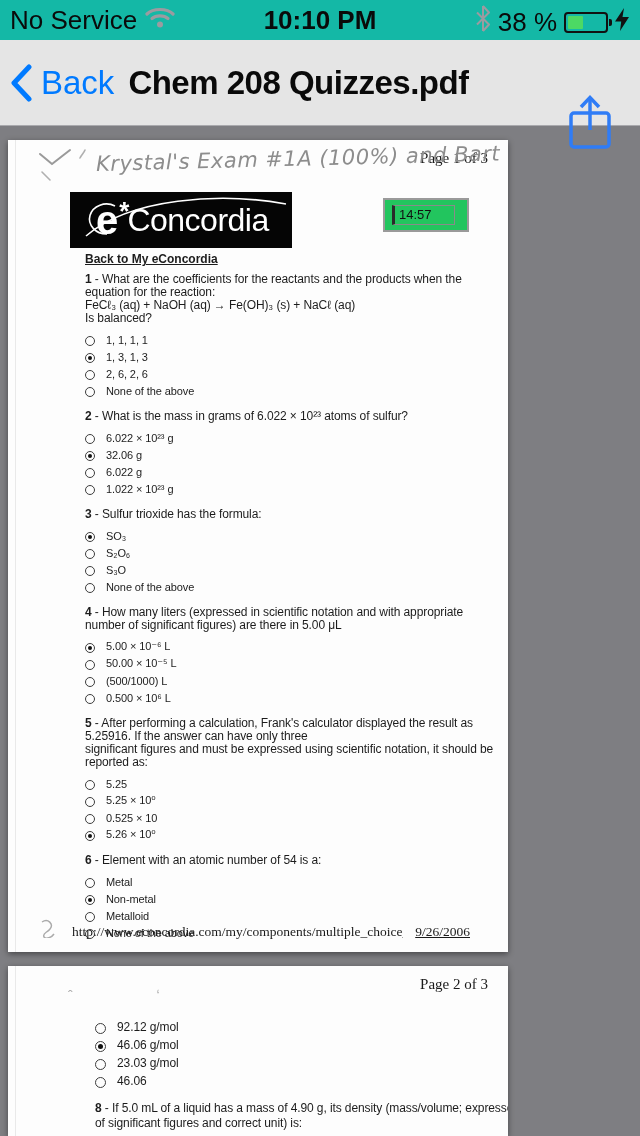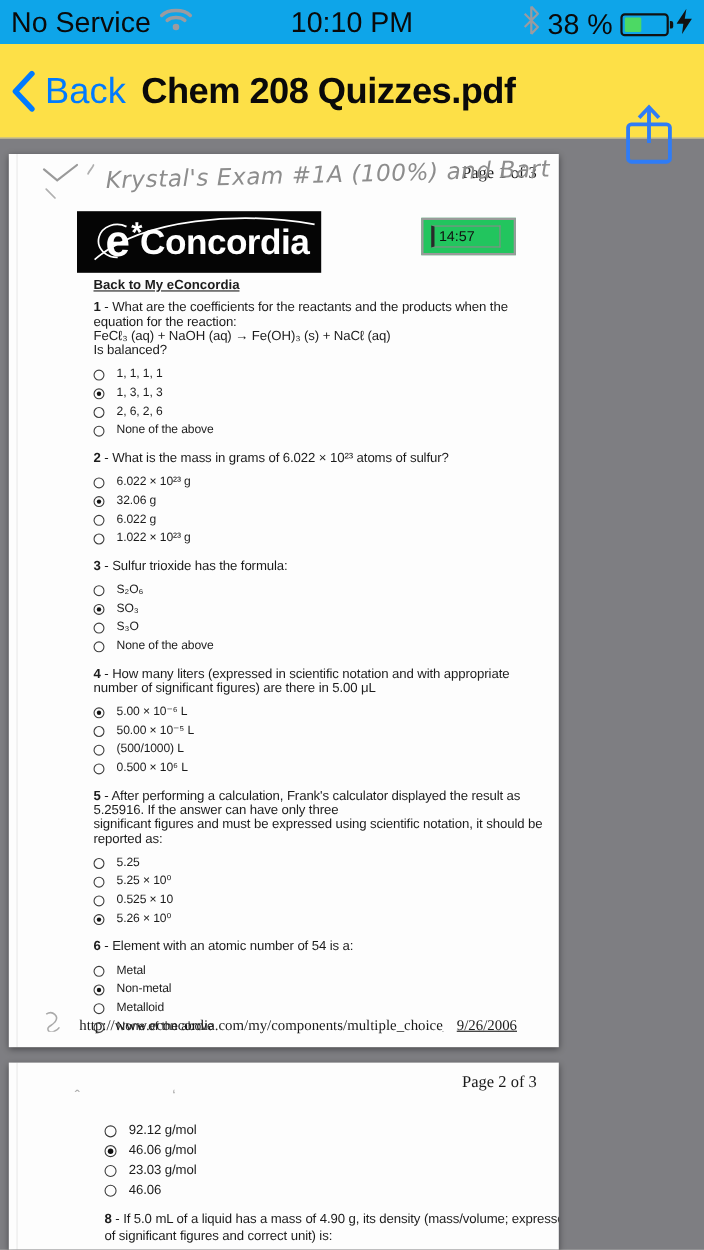--- a/index.html
+++ b/index.html
@@ -5,32 +5,32 @@
   html,body{margin:0;padding:0;}
   body{
     width:640px;height:1136px;overflow:hidden;position:relative;
     background:#7e7e82;
     font-family:"Liberation Sans","DejaVu Sans",sans-serif;
     -webkit-font-smoothing:antialiased;
   }
   
   .statusbar{
     position:absolute;top:0;left:0;width:640px;height:40px;
-    background:#0ea5e9;color:#0a0a0a;font-size:26px;z-index:5;
+    background:#14b8a6;color:#0a0a0a;font-size:26px;z-index:5;
   }
   .sb-left{position:absolute;left:10px;top:5px;display:flex;align-items:center;gap:8px;}
-  .sb-time{position:absolute;left:0;right:0;top:5px;text-align:center;font-weight:400;}
+  .sb-time{position:absolute;left:0;right:0;top:5px;text-align:center;font-weight:700;}
   .sb-right{position:absolute;right:10px;top:5px;display:flex;align-items:center;gap:7px;}
   .batt{position:relative;width:44px;height:21px;border:2px solid #111;border-radius:4px;box-sizing:border-box;}
   .batt::after{content:"";position:absolute;right:-6px;top:5px;width:3px;height:7px;background:#111;border-radius:0 2px 2px 0;}
   .batt-fill{position:absolute;left:2px;top:2px;bottom:2px;width:15px;background:#4cd964;border-radius:1px;}
   
   .navbar{
     position:absolute;top:40px;left:0;width:640px;height:86px;
-    background:#fde047;border-bottom:1px solid #a9a9ad;z-index:5;
+    background:#e5e5e5;border-bottom:1px solid #a9a9ad;z-index:5;
     display:flex;align-items:center;box-sizing:border-box;
   }
   .back-btn{display:flex;align-items:center;margin-left:10px;color:#007aff;font-size:33px;cursor:pointer;}
   .back-btn span{margin-left:8px;}
   .nav-title{margin-left:14px;font-size:33px;font-weight:700;color:#0a0a0a;letter-spacing:-0.5px;
     white-space:nowrap;overflow:hidden;max-width:400px;}
   .share-btn{position:absolute;right:26px;top:54px;cursor:pointer;}
   
   .pdf-scroll{position:absolute;top:127px;left:0;width:640px;height:1009px;background:#7e7e82;}
   .page{position:absolute;left:8px;width:500px;background:#fdfdfd;overflow:hidden;
@@ -42,21 +42,21 @@
     font-size:15px;color:#1a1a1a;}
   
   .handwriting{position:absolute;left:88px;top:6px;width:460px;
     font-family:"DejaVu Sans",sans-serif;font-style:italic;font-size:21px;color:#8d8d8d;
     letter-spacing:0.5px;transform:rotate(-1.5deg);white-space:nowrap;}
   .hw-mark{position:absolute;left:28px;top:8px;}
   .logo{position:absolute;left:62px;top:52px;width:222px;height:56px;background:#050505;
     color:#fff;display:flex;align-items:center;padding-left:26px;box-sizing:border-box;}
   .logo-e{font-size:40px;font-weight:700;line-height:1;}
   .logo-star{font-size:26px;font-weight:700;margin:-18px 2px 0 1px;}
-  .logo-rest{font-size:32px;font-weight:700;letter-spacing:-0.5px;margin-left:-4px;}
+  .logo-rest{font-size:32px;font-weight:400;letter-spacing:-0.5px;margin-left:-4px;}
   .logo-swoosh{position:absolute;left:0;top:0;}
   .timer-outer{position:absolute;left:375px;top:58px;background:#22c55e;border:2px solid #9a9a9a;
     padding:5px 12px 5px 7px;}
   .timer-inner{border:1px solid #8a8a8a;border-left:3px solid #2a2a2a;font-size:13px;
     padding:1px 22px 2px 4px;color:#111;}
   .back-link{position:absolute;left:77px;top:112px;font-size:12px;font-weight:700;
     text-decoration:underline;color:#1c1c1c;cursor:pointer;}
   
   .q-flow{position:absolute;left:77px;top:133px;right:14px;}
   .question{margin-bottom:13px;}
@@ -196,26 +196,26 @@
             <span class="opt-label">6.022 g</span>
           </div>
           <div class="opt">
             <span class="radio"></span>
             <span class="opt-label">1.022 × 10²³ g</span>
           </div>
         </div>
         <div class="question">
           <div class="q-text"><b>3</b> - Sulfur trioxide has the formula:</div>
           <div class="opt">
+            <span class="radio sel"></span>
+            <span class="opt-label">SO₃</span>
+          </div>
+          <div class="opt">
             <span class="radio"></span>
             <span class="opt-label">S₂O₆</span>
-          </div>
-          <div class="opt">
-            <span class="radio sel"></span>
-            <span class="opt-label">SO₃</span>
           </div>
           <div class="opt">
             <span class="radio"></span>
             <span class="opt-label">S₃O</span>
           </div>
           <div class="opt">
             <span class="radio"></span>
             <span class="opt-label">None of the above</span>
           </div>
         </div>

